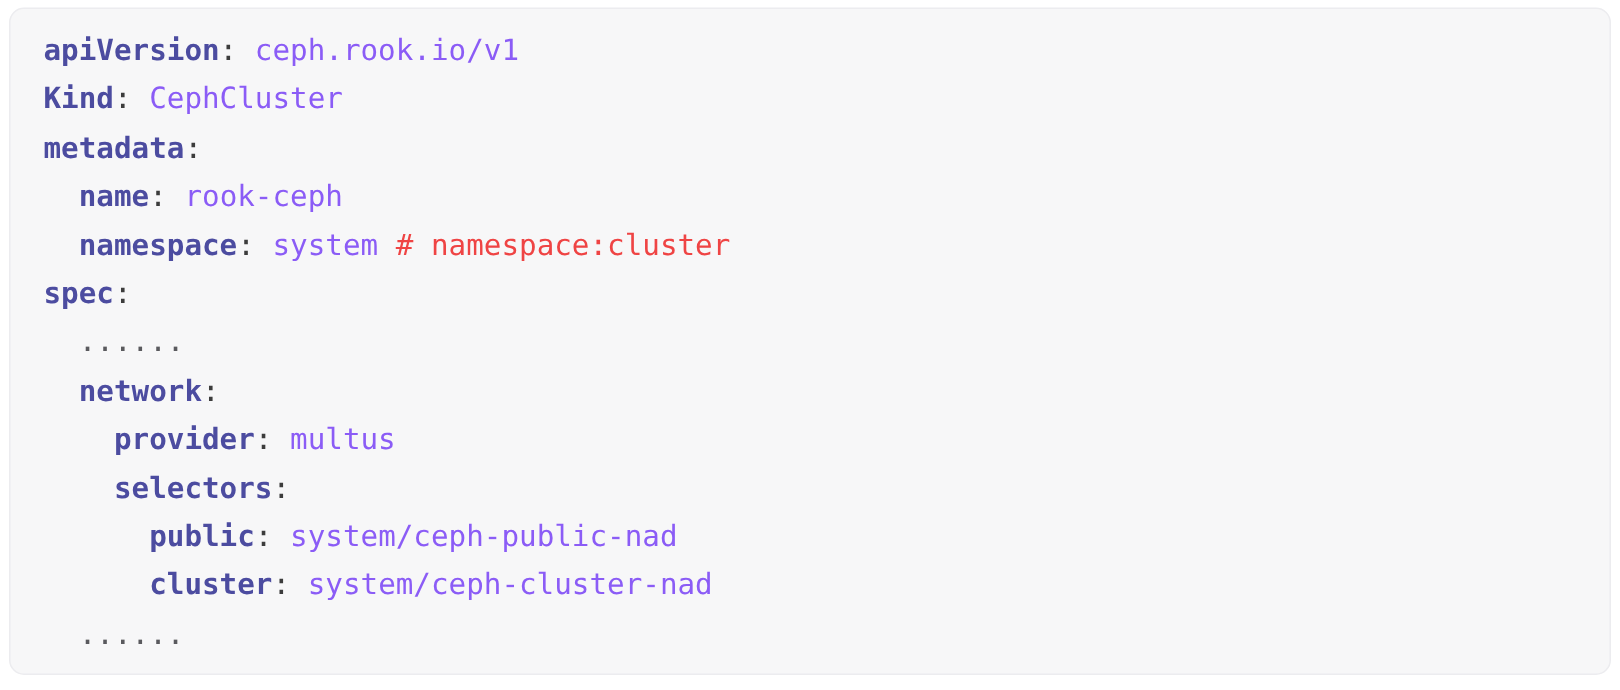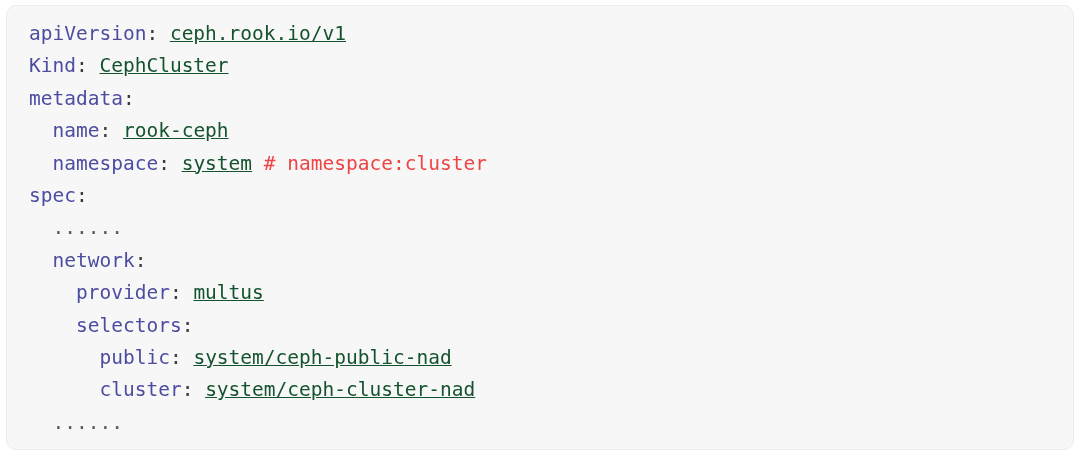--- a/index.html
+++ b/index.html
@@ -35,23 +35,23 @@
     line-height: 32.4px;
     letter-spacing: 0px;
     white-space: pre;
     color: #3c3c3c;
   }
 
   .ln { display: block; height: 32.4px; }
 
   .ind { color: transparent; }
 
-  .key      { color: #4c4ca0; }
+  .key      { color: #4c4ca0; font-weight: bold; }
   .punct    { color: #3c3c3c; }
-  .val      { color: #14532d; text-decoration: underline; }
+  .val      { color: #8b5cf6; }
   .comment  { color: #ef4444; }
   .ellipsis { color: #5a5a5e; }
 </style>
 </head>
 <body>
 
 <div id="code-card">
   <pre id="code-block"><span class="ln"><span class="key">apiVersion</span><span class="punct">: </span><span class="val">ceph.rook.io/v1</span></span><span class="ln"><span class="key">Kind</span><span class="punct">: </span><span class="val">CephCluster</span></span><span class="ln"><span class="key">metadata</span><span class="punct">:</span></span><span class="ln"><span class="ind">  </span><span class="key">name</span><span class="punct">: </span><span class="val">rook-ceph</span></span><span class="ln"><span class="ind">  </span><span class="key">namespace</span><span class="punct">: </span><span class="val">system</span><span class="comment"> # namespace:cluster</span></span><span class="ln"><span class="key">spec</span><span class="punct">:</span></span><span class="ln"><span class="ind">  </span><span class="ellipsis">......</span></span><span class="ln"><span class="ind">  </span><span class="key">network</span><span class="punct">:</span></span><span class="ln"><span class="ind">    </span><span class="key">provider</span><span class="punct">: </span><span class="val">multus</span></span><span class="ln"><span class="ind">    </span><span class="key">selectors</span><span class="punct">:</span></span><span class="ln"><span class="ind">      </span><span class="key">public</span><span class="punct">: </span><span class="val">system/ceph-public-nad</span></span><span class="ln"><span class="ind">      </span><span class="key">cluster</span><span class="punct">: </span><span class="val">system/ceph-cluster-nad</span></span><span class="ln"><span class="ind">  </span><span class="ellipsis">......</span></span></pre>
 </div>
 

